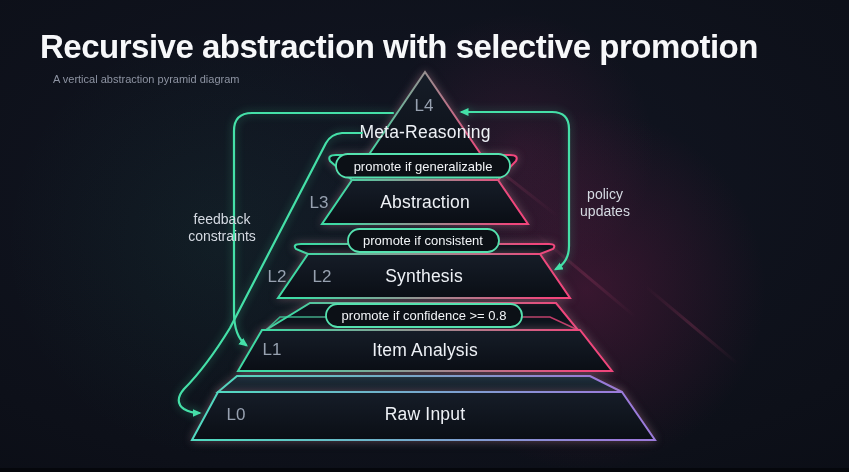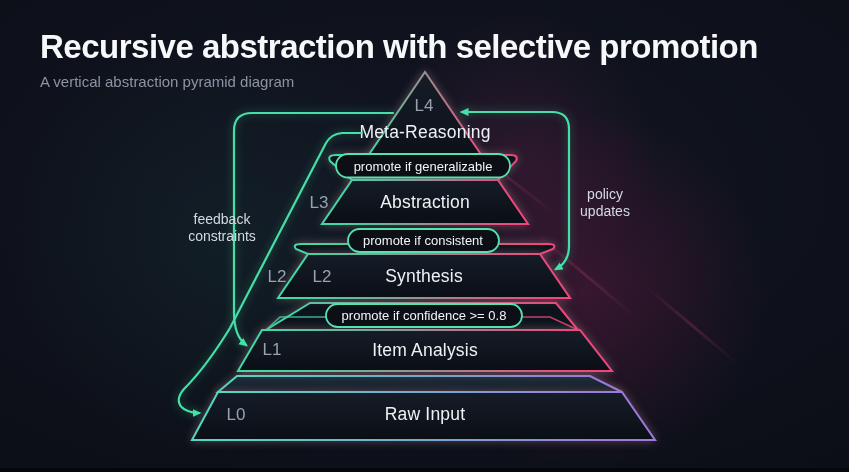--- a/index.html
+++ b/index.html
@@ -7,21 +7,21 @@
     position:relative;width:849px;height:468px;overflow:hidden;
     font-family:"Liberation Sans",sans-serif;
     background:
       radial-gradient(circle 250px at 69% 62%, rgba(172,32,96,.26), transparent 72%),
       radial-gradient(circle 190px at 61% 32%, rgba(188,44,110,.14), transparent 72%),
       radial-gradient(circle 300px at 26% 52%, rgba(40,168,128,.07), transparent 72%),
       radial-gradient(ellipse 120% 115% at 48% 40%, #121623 0%, #0d1019 55%, #070910 100%);
   }
   .hdr{position:absolute;left:40px;top:30px;z-index:5;}
   .title{color:#f7f8fa;font-size:33px;font-weight:700;letter-spacing:-.5px;line-height:1.05;}
-  .subtitle{color:#8d93a2;font-size:15px;margin-top:8px;}
+  .subtitle{color:#8d93a2;font-size:11px;margin-top:8px;margin-left:13px;}
   .streak{position:absolute;width:3px;border-radius:2px;
     background:linear-gradient(to bottom, rgba(240,70,124,0), rgba(240,90,140,.18), rgba(240,70,124,0));}
   svg{position:absolute;left:0;top:0;}
   .faces{filter:drop-shadow(0 0 4px rgba(240,70,124,.30)) drop-shadow(0 0 5px rgba(63,217,164,.18));}
   .arrows{filter:drop-shadow(0 0 4px rgba(69,224,168,.45));}
   .code{fill:#97a1b0;font-size:17px;}
   .lvl-title{fill:#eef1f6;font-size:17.5px;font-weight:500;letter-spacing:.2px;}
   .pill-rect{fill:#0c1016;stroke:#55e2af;stroke-width:1.8;}
   .pill-text{fill:#f2f4f7;font-size:13px;}
   .side-label{fill:#d5dae2;font-size:14px;}

